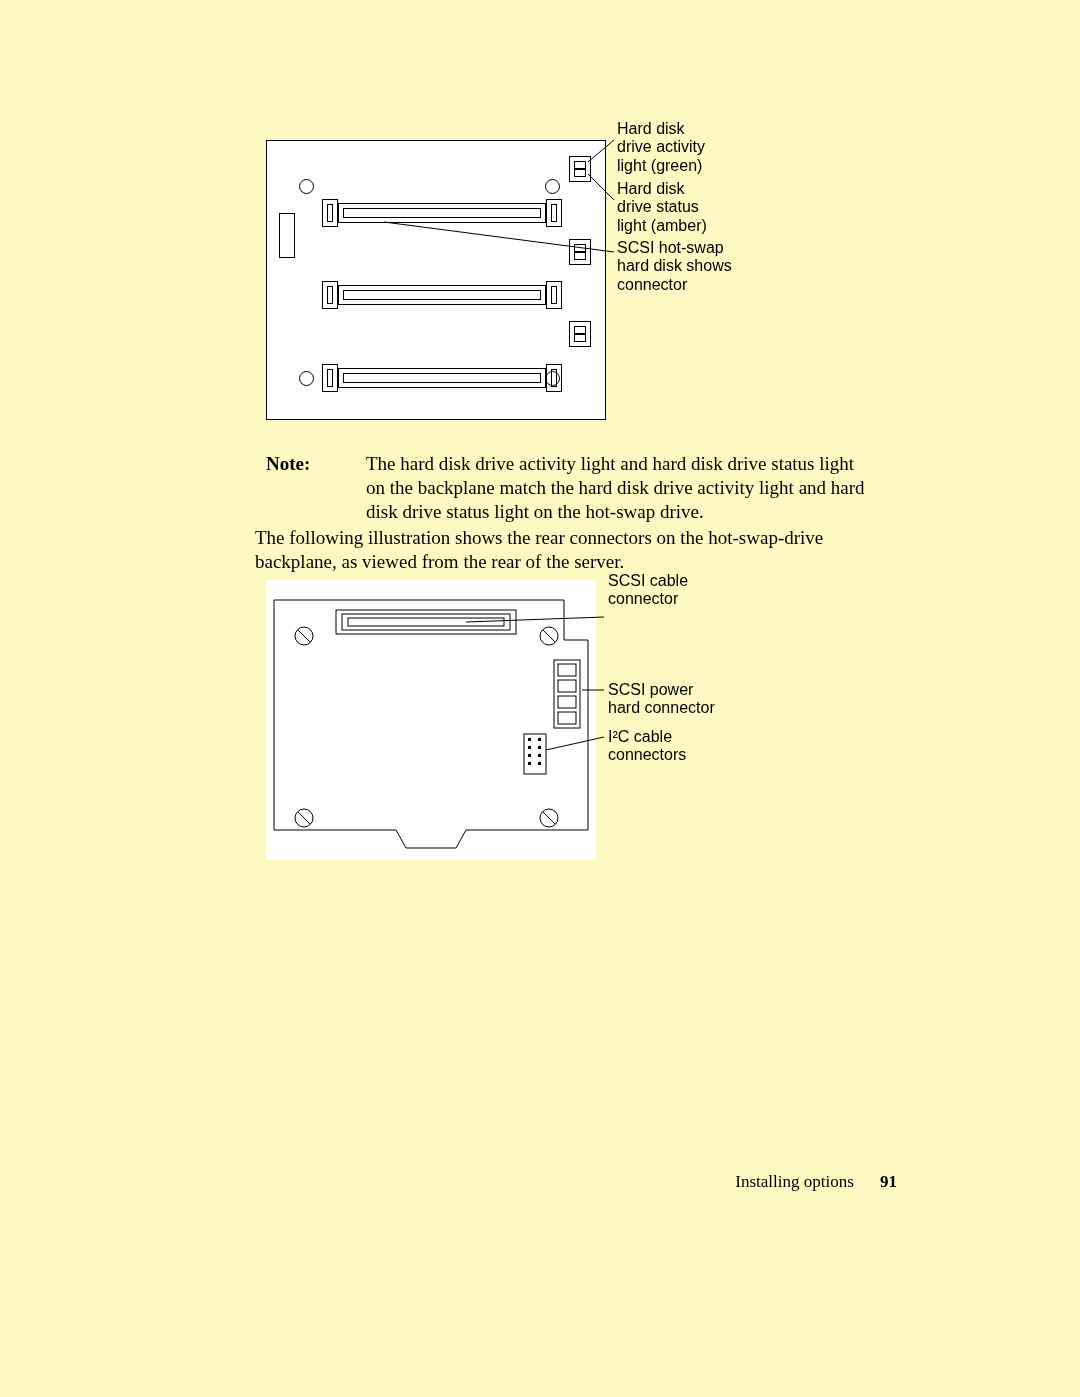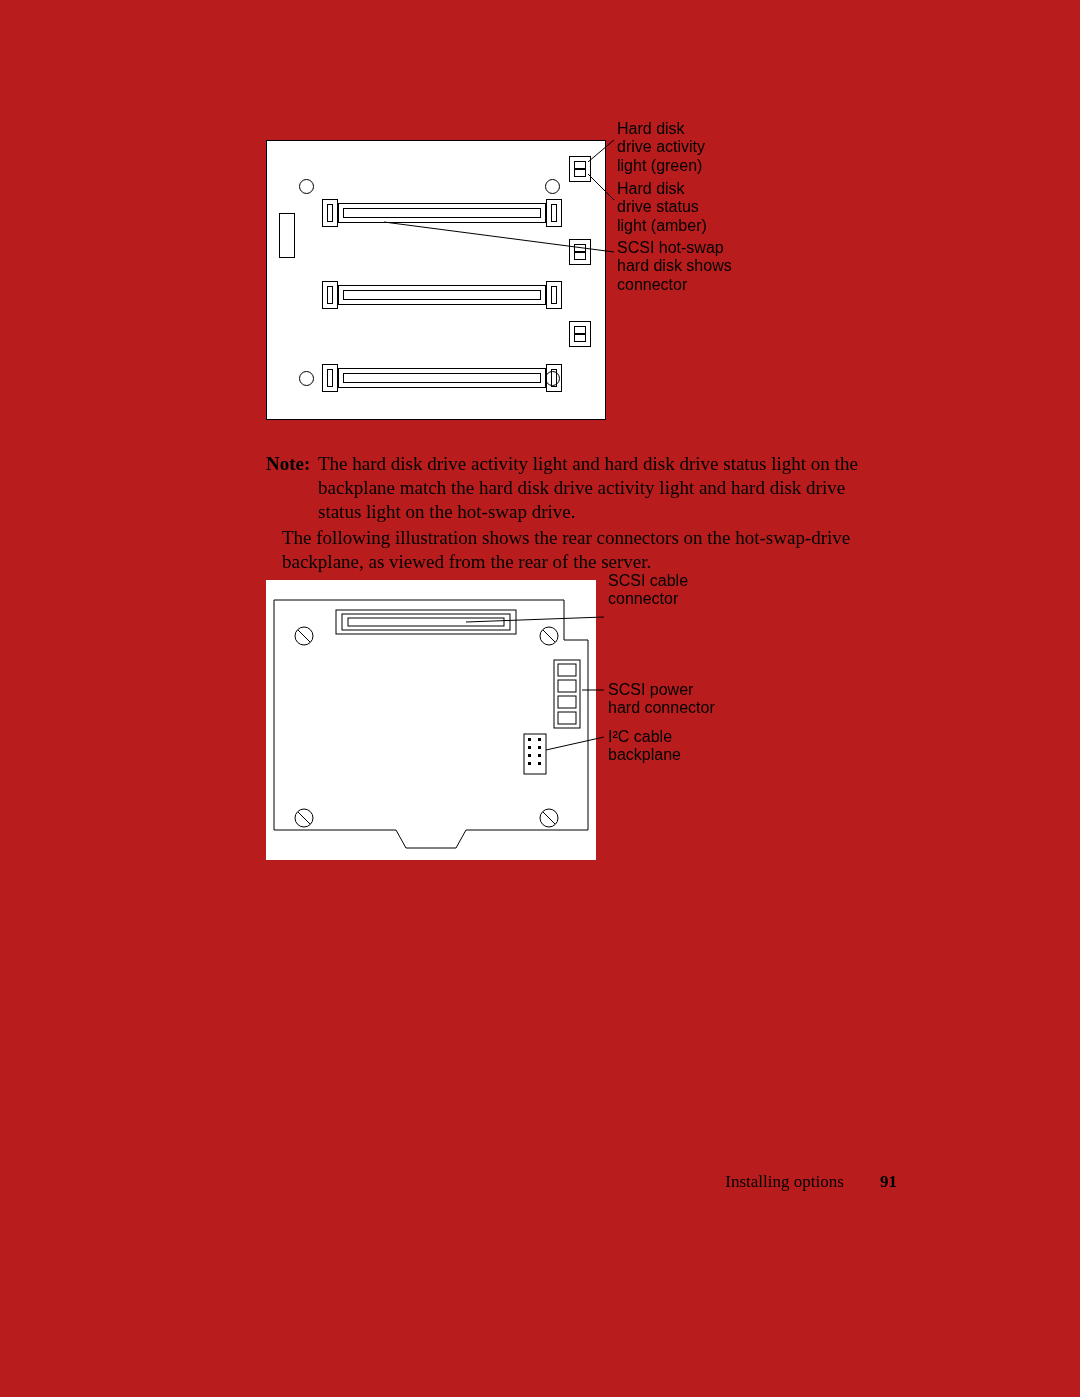--- a/index.html
+++ b/index.html
@@ -7,21 +7,21 @@
     padding: 0;
     background: #fff;
     font-family: Arial, Helvetica, sans-serif;
     color: #000;
   }
   .page {
     position: relative;
     width: 1080px;
     height: 1397px;
     margin: 0 auto;
-    background: #b91c1c;
+    background: #fef9c3;
   }
   .body-text {
     font-family: "Palatino Linotype", Palatino, Georgia, serif;
     font-size: 19px;
     line-height: 1.25;
     color: #000;
   }
   .label-text {
     font-family: Arial, Helvetica, sans-serif;
     font-size: 16px;
@@ -133,24 +133,24 @@
     left: 266px;
     top: 452px;
     width: 610px;
     display: flex;
   }
   .note-label {
     flex: 0 0 auto;
     width: 52px;
     font-weight: bold;
   }
-  .note-text { flex: 1 1 auto; }
+  .note-text { flex: 1 1 auto; margin-left: 48px; }
   .para {
     position: absolute;
-    left: 282px;
+    left: 255px;
     top: 526px;
     width: 610px;
   }
 
   
   .fig2 {
     position: absolute;
     left: 266px;
     top: 580px;
     width: 330px;
@@ -168,21 +168,21 @@
   }
 
   
   .footer {
     position: absolute;
     right: 183px;
     bottom: 205px;
     font-family: "Palatino Linotype", Palatino, Georgia, serif;
     font-size: 17px;
   }
-  .footer .section { margin-right: 32px; }
+  .footer .section { margin-right: 22px; }
   .footer .pagenum { font-weight: bold; }
 </style>
 </head>
 <body>
 
 <div class="page">
 
   <div class="fig1">
 
     <div class="screw" style="left:32px; top:38px"></div>
@@ -326,20 +326,20 @@
     <line class="lead" x1="466" y1="622" x2="604" y2="617"></line>
     <line class="lead" x1="582" y1="690" x2="604" y2="690"></line>
     <line class="lead" x1="546" y1="750" x2="604" y2="737"></line>
   </svg>
 
   <div class="fig2-callout label-text" style="top:572px; white-space:pre-line">SCSI cable
 connector</div>
   <div class="fig2-callout label-text" style="top:681px; white-space:pre-line">SCSI power
 hard connector</div>
   <div class="fig2-callout label-text" style="top:728px; white-space:pre-line">I²C cable
-backplane</div>
+connectors</div>
 
   <div class="footer">
     <span class="section">Installing options</span>
     <span class="pagenum">91</span>
   </div>
 
 </div>
 
 </body></html>

